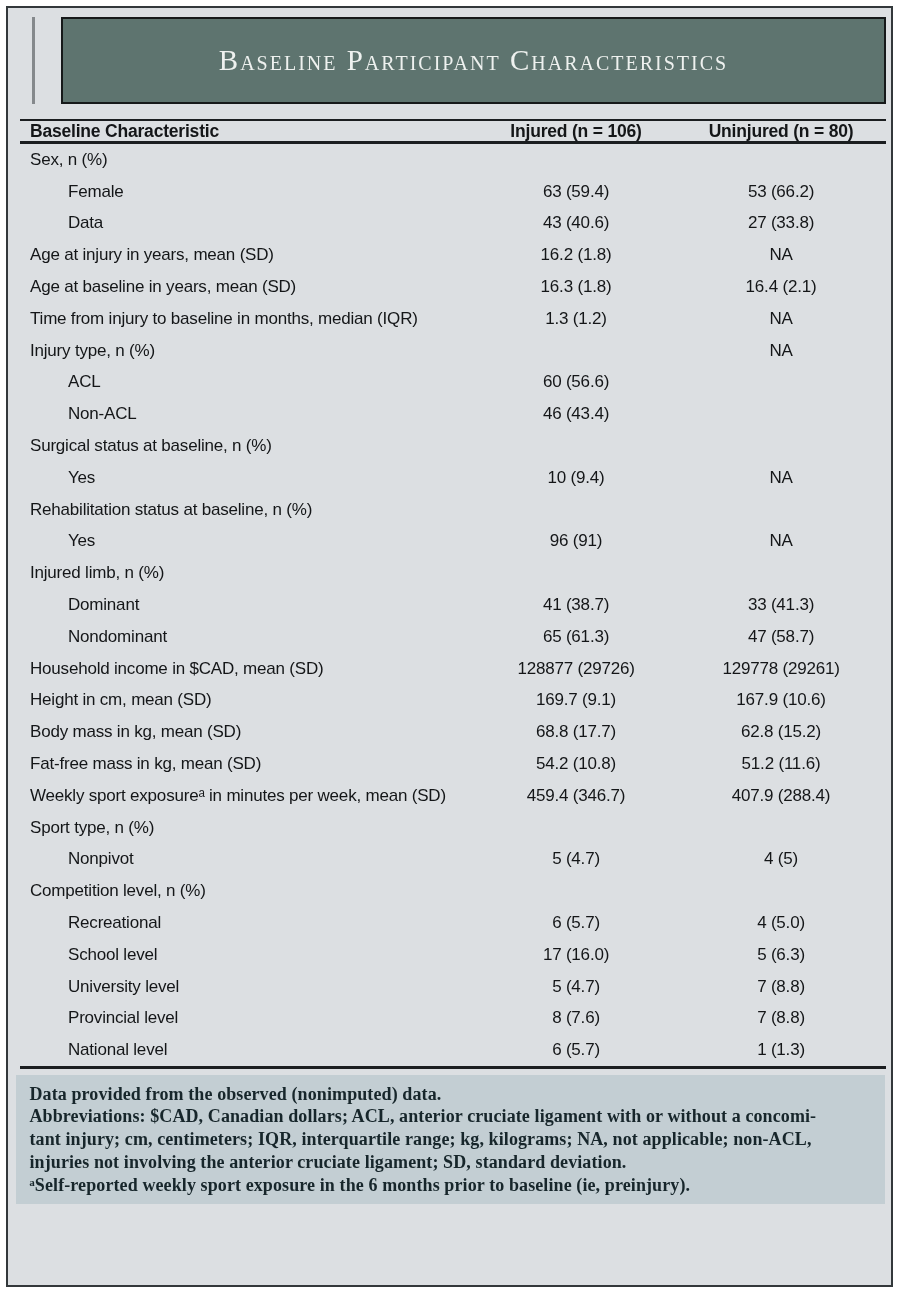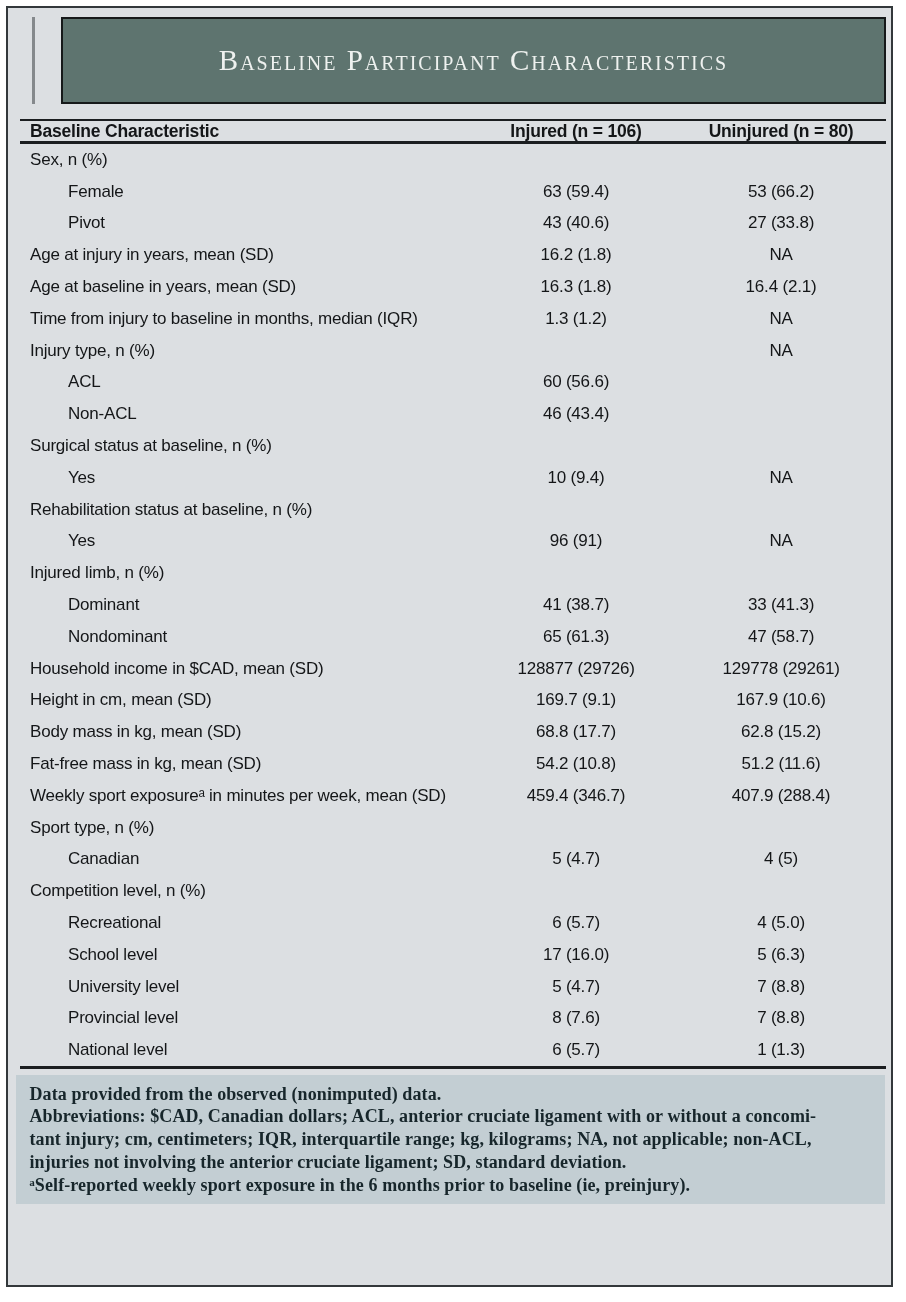--- a/index.html
+++ b/index.html
@@ -87,21 +87,21 @@
         <div class="c-label">Sex, n (%)</div>
         <div class="c-val"></div>
         <div class="c-val2"></div>
       </div>
       <div class="row">
         <div class="c-label ind">Female</div>
         <div class="c-val">63 (59.4)</div>
         <div class="c-val2">53 (66.2)</div>
       </div>
       <div class="row">
-        <div class="c-label ind">Pivot</div>
+        <div class="c-label ind">Data</div>
         <div class="c-val">43 (40.6)</div>
         <div class="c-val2">27 (33.8)</div>
       </div>
       <div class="row">
         <div class="c-label">Age at injury in years, mean (SD)</div>
         <div class="c-val">16.2 (1.8)</div>
         <div class="c-val2">NA</div>
       </div>
       <div class="row">
         <div class="c-label">Age at baseline in years, mean (SD)</div>
@@ -187,21 +187,21 @@
         <div class="c-label">Weekly sport exposureᵃ in minutes per week, mean (SD)</div>
         <div class="c-val">459.4 (346.7)</div>
         <div class="c-val2">407.9 (288.4)</div>
       </div>
       <div class="row">
         <div class="c-label">Sport type, n (%)</div>
         <div class="c-val"></div>
         <div class="c-val2"></div>
       </div>
       <div class="row">
-        <div class="c-label ind">Canadian</div>
+        <div class="c-label ind">Nonpivot</div>
         <div class="c-val">5 (4.7)</div>
         <div class="c-val2">4 (5)</div>
       </div>
       <div class="row">
         <div class="c-label">Competition level, n (%)</div>
         <div class="c-val"></div>
         <div class="c-val2"></div>
       </div>
       <div class="row">
         <div class="c-label ind">Recreational</div>

